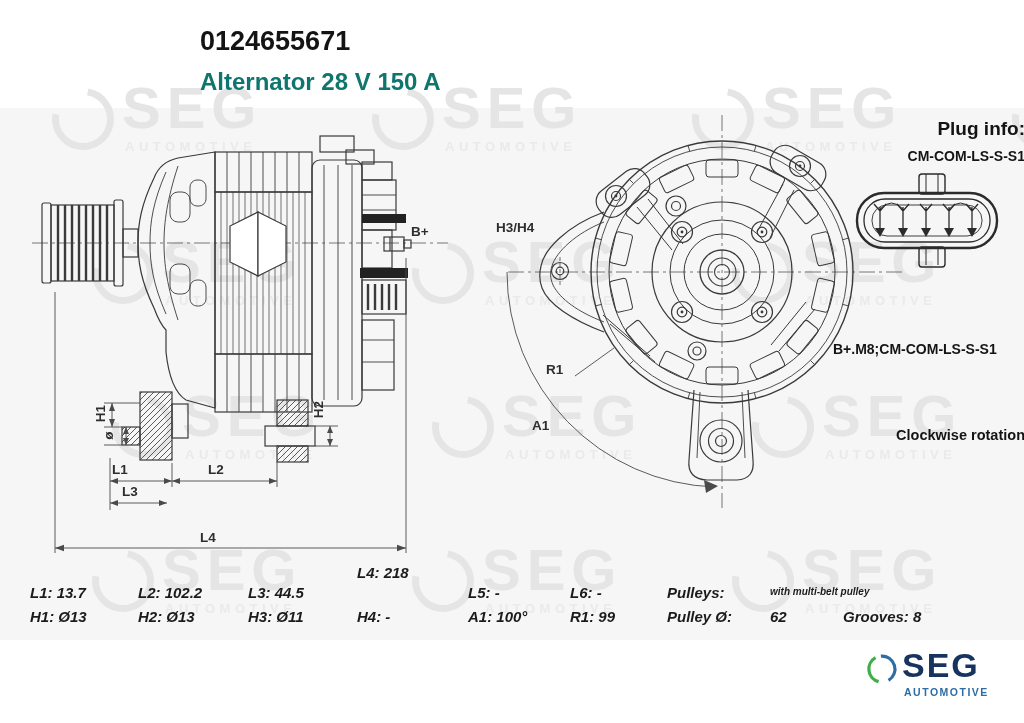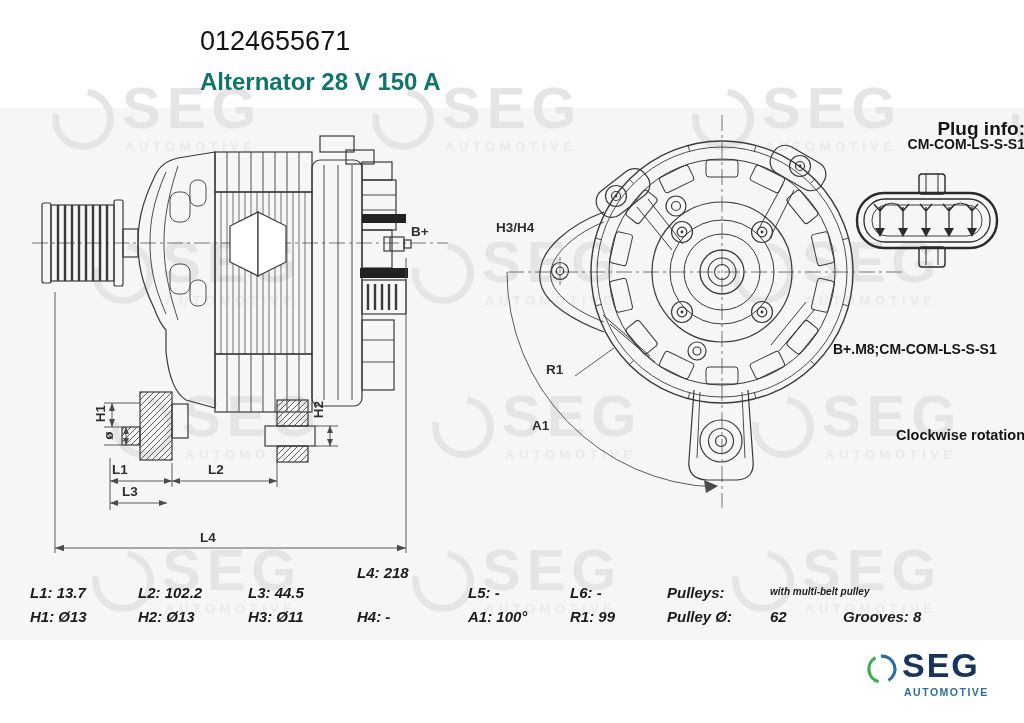--- a/index.html
+++ b/index.html
@@ -7,21 +7,21 @@
           font-family:"Liberation Sans",sans-serif;color:#1c1c1c;}
   .gray-band{position:absolute;left:0;top:108px;width:1024px;height:532px;background:#f6f6f6;}
   
   .wm{position:absolute;width:250px;height:80px;pointer-events:none;}
   .wm-ring{position:absolute;left:0;top:6px;width:48px;height:48px;border:7px solid #e5e5e5;
            border-radius:50%;border-top-color:transparent;transform:rotate(-35deg);display:block;}
   .wm-word{position:absolute;left:70px;top:-8px;font-weight:bold;font-size:58px;letter-spacing:6px;color:#e5e5e5;}
   .wm-sub{position:absolute;left:73px;top:57px;font-weight:bold;font-size:13px;letter-spacing:4.5px;color:#eaeaea;}
   
   .disclaimer{position:absolute;left:42px;top:28px;font-size:12.5px;font-weight:600;color:#111;}
-  .part-number{position:absolute;left:0;top:26px;width:632px;font-size:27px;font-weight:normal;color:#141414;}
+  .part-number{position:absolute;left:0;top:26px;width:632px;font-size:27px;font-weight:bold;color:#141414;}
   .main-title{position:absolute;left:0;top:68px;width:632px;font-size:24px;font-weight:bold;color:#0f766e;}
   
   .info{position:absolute;text-align:right;color:#141414;}
   .h-big{font-size:19px;font-weight:bold;}
   .h-val{font-size:14px;font-weight:bold;}
   
   .lbl{position:absolute;font-size:13.5px;font-weight:600;color:#2e2e2e;white-space:nowrap;}
   .rot{transform:rotate(-90deg);transform-origin:center center;}
   
   .dim{position:absolute;font-size:15px;font-weight:bold;color:#1b1b1b;white-space:nowrap;font-style:italic;}
@@ -328,21 +328,21 @@
     <g fill="none" stroke-width="3.2">
       <path d="M880.9,656.1 A13,13 0 0 1 888.5,680.3" stroke="#2e6da4"></path>
       <path d="M878.6,681.6 A13,13 0 0 1 875.5,657.7" stroke="#3fae49"></path>
     </g>
   </svg>
 
   <div class="part-number" style="left:200px">0124655671</div>
   <div class="main-title" style="left:200px">Alternator 28 V 150 A</div>
 
   <div class="info h-big" style="left:840px;top:118px;width:185px">Plug info:</div>
-  <div class="info h-val" style="left:840px;top:136px;width:185px">CM-COM-LS-S-S1</div>
+  <div class="info h-val" style="left:840px;top:148px;width:185px">CM-COM-LS-S-S1</div>
   <div class="info h-val" style="left:833px;top:341px;width:195px;text-align:left;white-space:nowrap">B+.M8;CM-COM-LS-S-S1</div>
   <div class="info" style="left:840px;top:427px;width:185px;font-size:14.5px;font-weight:bold">Clockwise rotation</div>
 
   <div class="lbl" style="left:411px;top:224px">B+</div>
   <div class="lbl rot" style="left:92px;top:406px">H1</div>
   <div class="lbl rot" style="left:104px;top:428px">ø</div>
   <div class="lbl rot" style="left:310px;top:402px">H2</div>
   <div class="lbl" style="left:112px;top:462px">L1</div>
   <div class="lbl" style="left:208px;top:462px">L2</div>
   <div class="lbl" style="left:122px;top:484px">L3</div>

